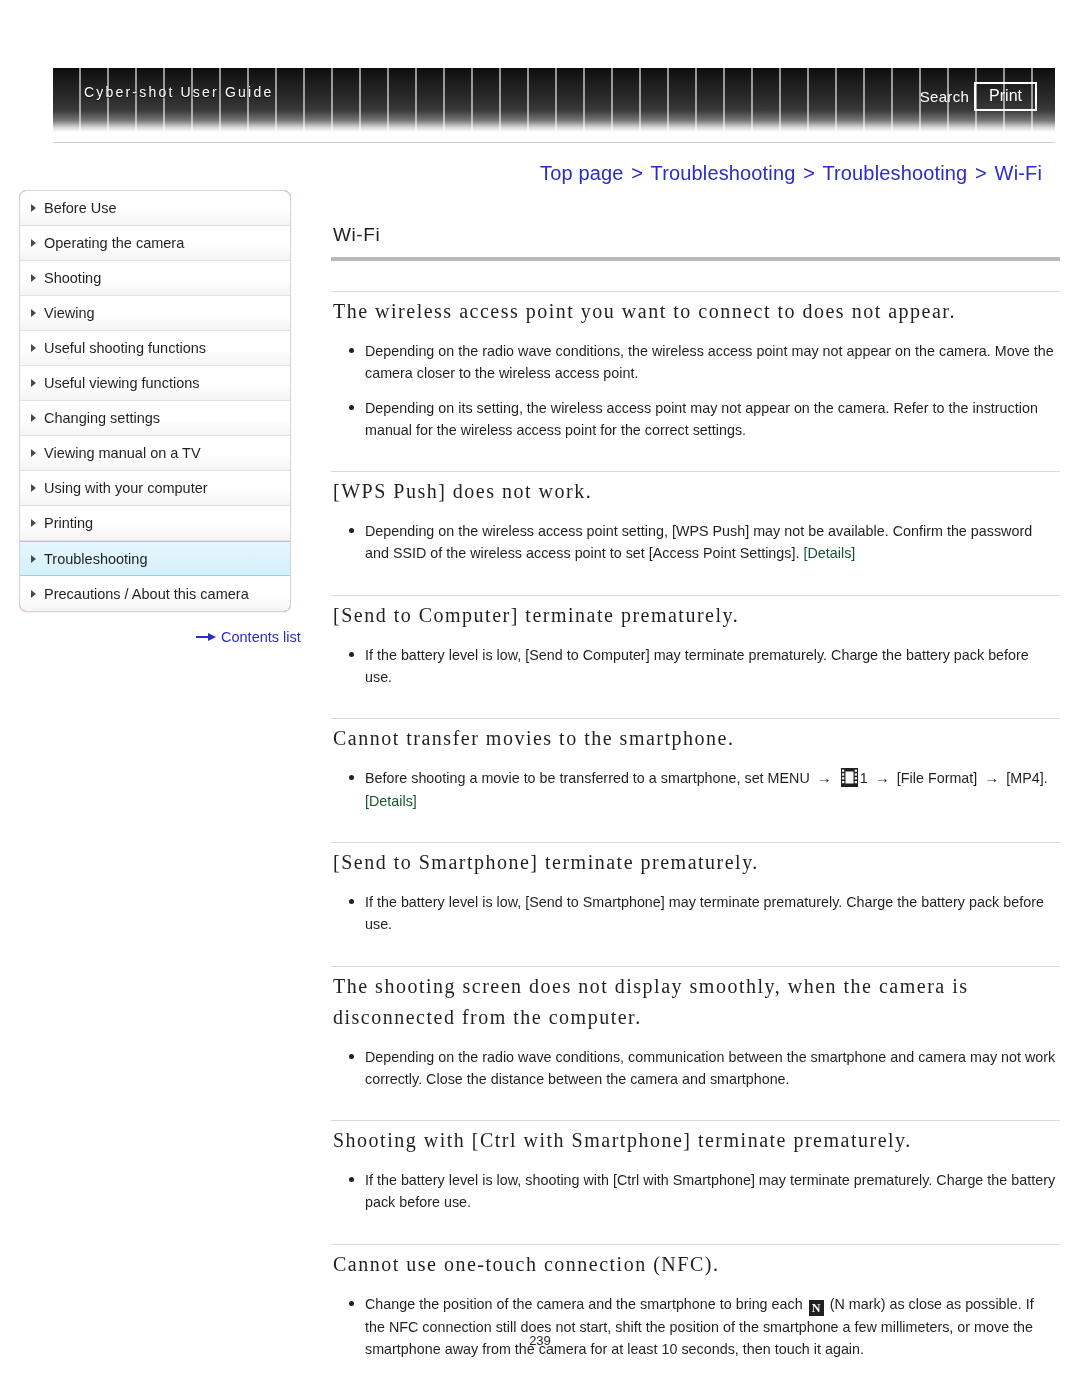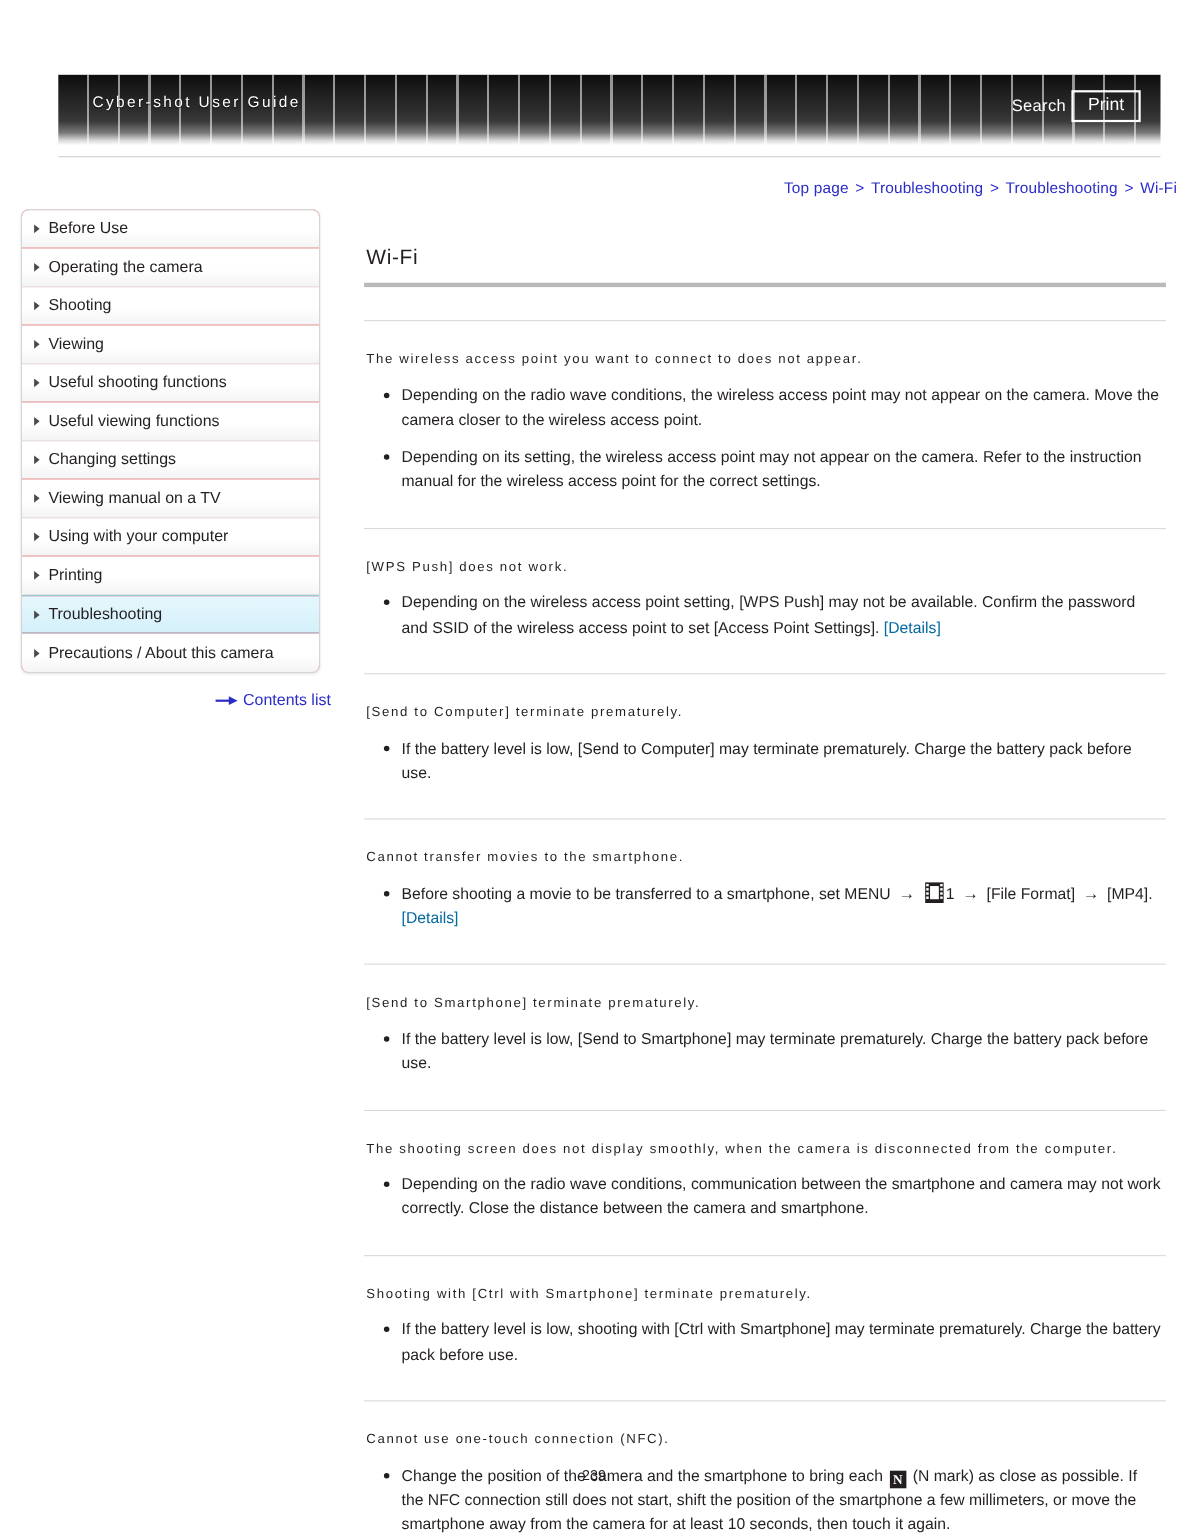--- a/index.html
+++ b/index.html
@@ -78,23 +78,23 @@
     left: 53px;
     top: 142px;
     width: 1002px;
     height: 1px;
     background: #cfcfcf;
   }
 
   
   .breadcrumb {
     position: absolute;
-    right: 10px;
+    right: 38px;
     top: 162px;
-    font-size: 14px;
+    font-size: 20px;
     color: #2b2bc8;
     letter-spacing: 0.15px;
     white-space: nowrap;
   }
   .breadcrumb a { color: #2b2bc8; text-decoration: none; }
   .breadcrumb .sep { color: #2b2bc8; padding: 0 2px; }
 
   
   .sidebar {
     position: absolute;
@@ -189,26 +189,27 @@
     background: #b9b9b9;
     margin-bottom: 0px;
   }
   .section { padding-top: 0; }
   .section-rule {
     height: 1px;
     background: #d9d9d9;
     margin-top: 30px;
   }
   .section-head {
-    font-size: 12px;
+    font-size: 20px;
     font-weight: normal;
     letter-spacing: 1.5px;
     color: #231f20;
-    margin: 25px 0 0 2px;
+    margin: 4px 0 0 2px;
     line-height: 1.55;
+    font-family: Liberation Serif, serif;
   }
   ul.bullets {
     list-style: none;
     margin: 13px 4px 0 0;
     padding: 0 0 0 18px;
   }
   ul.bullets li {
     position: relative;
     font-size: 14.3px;
     line-height: 1.56;
@@ -221,21 +222,21 @@
   ul.bullets li::before {
     content: "";
     position: absolute;
     left: 0;
     top: 8px;
     width: 5px;
     height: 5px;
     border-radius: 50%;
     background: #231f20;
   }
-  .lnk { color: #0369a1; text-decoration: none; }
+  .lnk { color: #14532d; text-decoration: none; }
 
   
   .film-icon {
     display: inline-block;
     vertical-align: -4px;
     width: 17px;
     height: 19px;
     position: relative;
     margin: 0 2px;
   }

